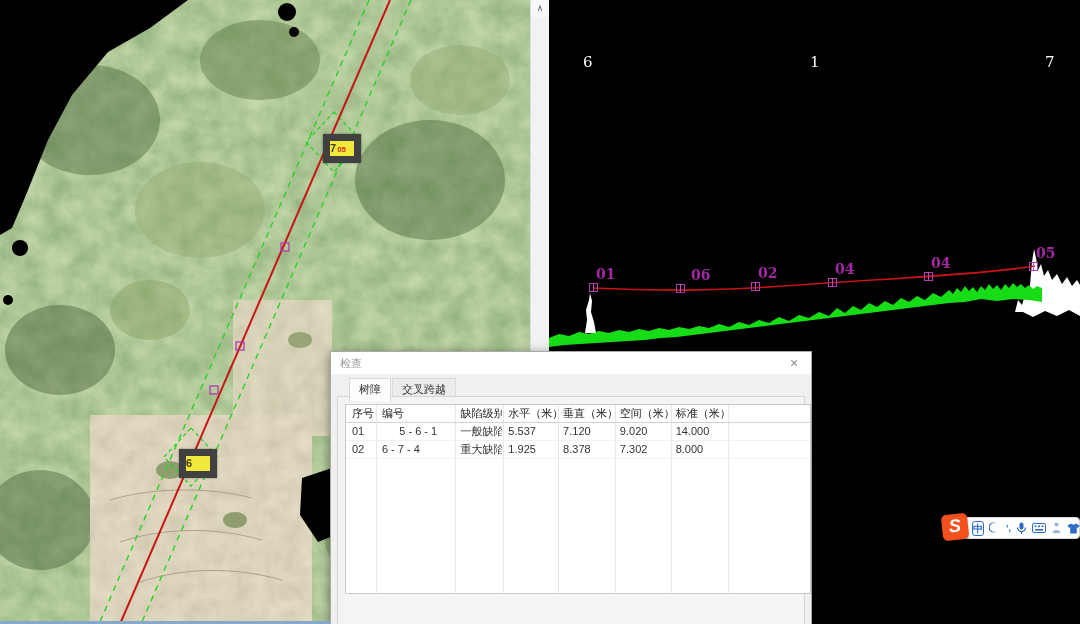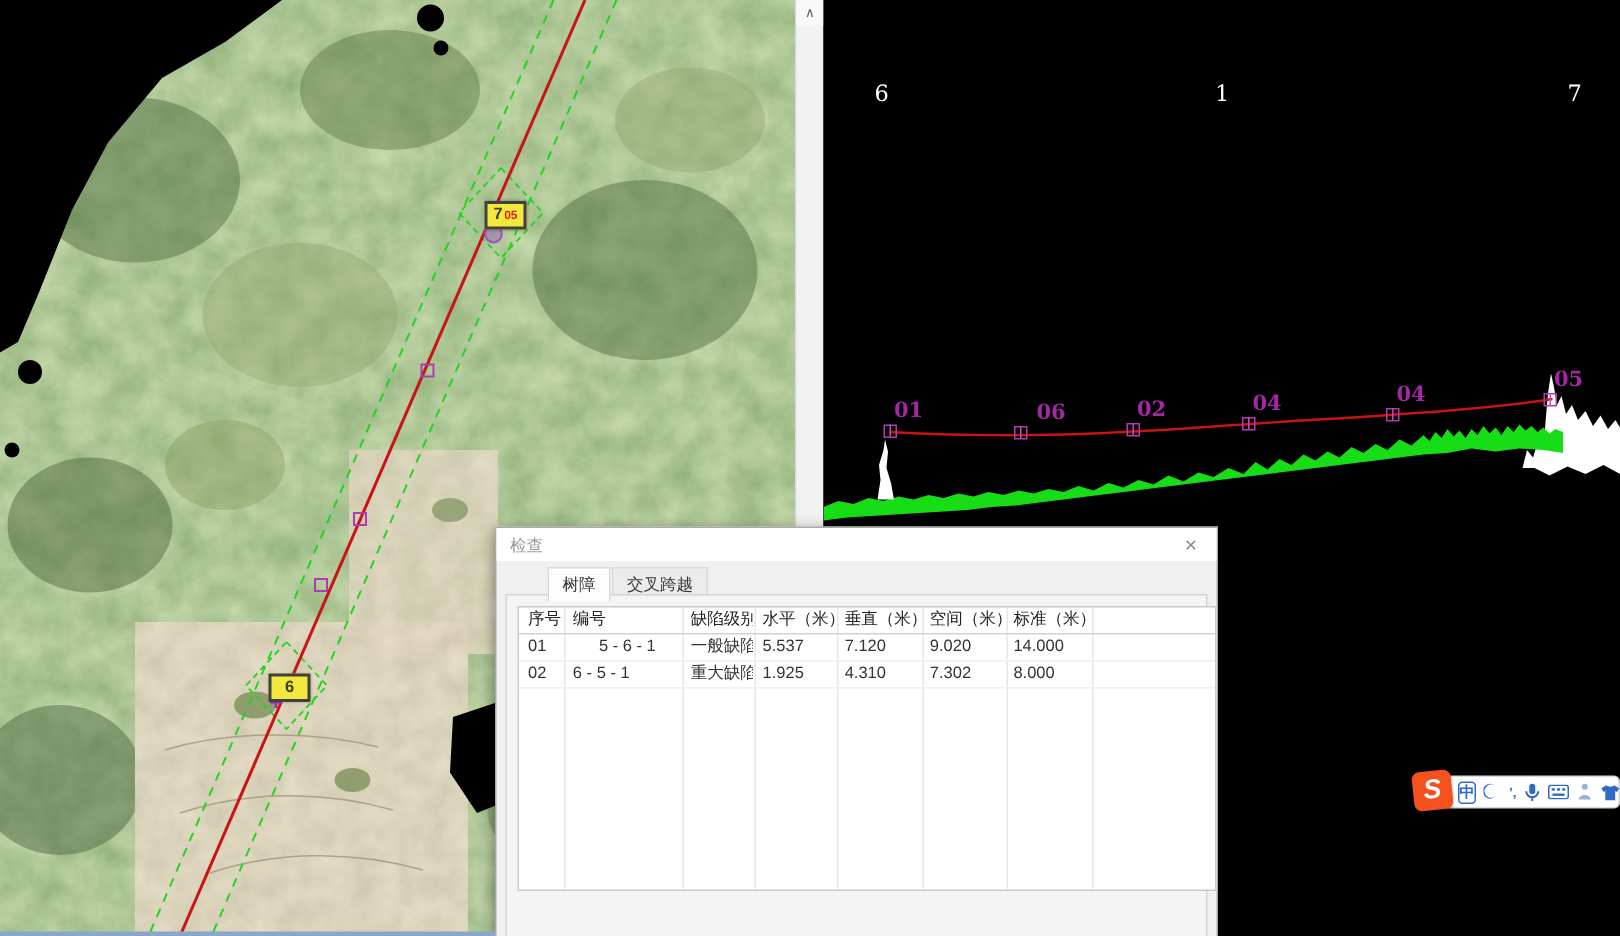--- a/index.html
+++ b/index.html
@@ -1,22 +1,22 @@
 <!DOCTYPE html>
 <html><head>
 <meta charset="utf-8">
 <style>
   html,body{margin:0;padding:0;}
   body{width:1080px;height:624px;position:relative;overflow:hidden;background:#000;
        font-family:"Liberation Sans",sans-serif;}
   
   #map{position:absolute;left:0;top:0;width:530px;height:624px;overflow:hidden;}
   #map svg{position:absolute;left:0;top:0;}
-  .tower-tag{position:absolute;background:#f2e93c;border:2px solid #404040;
-     width:24px;height:15px;font-size:11px;line-height:15px;text-align:center;
+  .tower-tag{position:absolute;background:#f2e93c;border:7px solid #404040;
+     width:24px;height:15px;font-size:11px;line-height:15px;
      font-weight:bold;color:#3d3d06;box-shadow:0 0 2px rgba(0,0,0,.4);}
   .tower-tag .accent{color:#d42a1e;font-size:8px;font-weight:bold;margin-left:1px;}
   
   #vscroll{position:absolute;left:530px;top:0;width:19px;height:624px;background:#f2f2f2;
      border-left:1px solid #dcdcdc;box-sizing:border-box;}
   #vscroll .arrow{display:block;width:100%;height:17px;text-align:center;font-size:9px;
      line-height:17px;color:#606060;background:#f8f8f8;cursor:pointer;}
   
   #profile{position:absolute;left:549px;top:0;width:531px;height:624px;background:#000;}
   #profile svg{position:absolute;left:0;top:0;}
@@ -27,21 +27,21 @@
   .span-label{position:absolute;color:#a427a4;font-family:"DejaVu Serif",serif;
      font-size:14px;font-weight:bold;}
   
   #dialog{position:absolute;left:330px;top:351px;width:482px;height:280px;
      background:#f0f0f0;border:1px solid #a9a9a9;box-sizing:border-box;
      box-shadow:0 2px 10px rgba(0,0,0,.45);font-size:11px;color:#333;}
   #dlg-titlebar{position:relative;height:22px;background:#ffffff;}
   #dlg-title{position:absolute;left:9px;top:4px;font-size:11px;color:#9b9b9b;text-align:right;}
   #dlg-close{position:absolute;right:8px;top:2px;width:18px;height:18px;text-align:center;
      line-height:18px;font-size:14px;color:#8a8a8a;cursor:pointer;}
-  #tab-bar{position:absolute;left:24px;top:26px;display:flex;padding-left:10px;}
+  #tab-bar{position:absolute;left:8px;top:26px;display:flex;padding-left:10px;}
   .tab{padding:3px 9px 2px 9px;border:1px solid #d9d9d9;border-bottom:none;
      background:#ececec;margin-right:1px;font-size:11px;color:#333;cursor:pointer;}
   .tab.active{background:#fdfdfd;position:relative;z-index:2;padding-bottom:4px;}
   #tab-page{position:absolute;left:6px;top:44px;right:6px;bottom:-4px;
      border:1px solid #d4d4d4;background:#f4f4f4;}
   #tbl{position:absolute;left:7px;top:7px;width:466px;height:190px;background:#fff;
      border:1px solid #c9c9c9;box-sizing:border-box;overflow:hidden;}
   .col-line{position:absolute;top:0;bottom:0;width:1px;background:#e7e7e7;}
   .trow{position:relative;display:flex;height:17px;line-height:17px;}
   .trow.head{border-bottom:1px solid #d2d2d2;color:#222;}
@@ -220,24 +220,24 @@
           <span style="width: 79px; text-align: center;">5 - 6 - 1</span>
           <span style="width: 48px;">一般缺陷</span>
           <span style="width: 55px;">5.537</span>
           <span style="width: 57px;">7.120</span>
           <span style="width: 56px;">9.020</span>
           <span style="width: 57px;">14.000</span>
           <span style="width: 84px;"></span>
         </div>
         <div class="trow datarow">
           <span style="width: 30px;">02</span>
-          <span style="width: 79px;">6 - 5 - 1</span>
+          <span style="width: 79px;">6 - 7 - 4</span>
           <span style="width: 48px; text-align: right;">重大缺陷</span>
           <span style="width: 55px;">1.925</span>
-          <span style="width: 57px;">4.310</span>
+          <span style="width: 57px;">8.378</span>
           <span style="width: 56px;">7.302</span>
           <span style="width: 57px;">8.000</span>
           <span style="width: 84px;"></span>
         </div>
       </div>
 
   </div>
 </div>
 
 <div id="taskbar-strip"></div>

